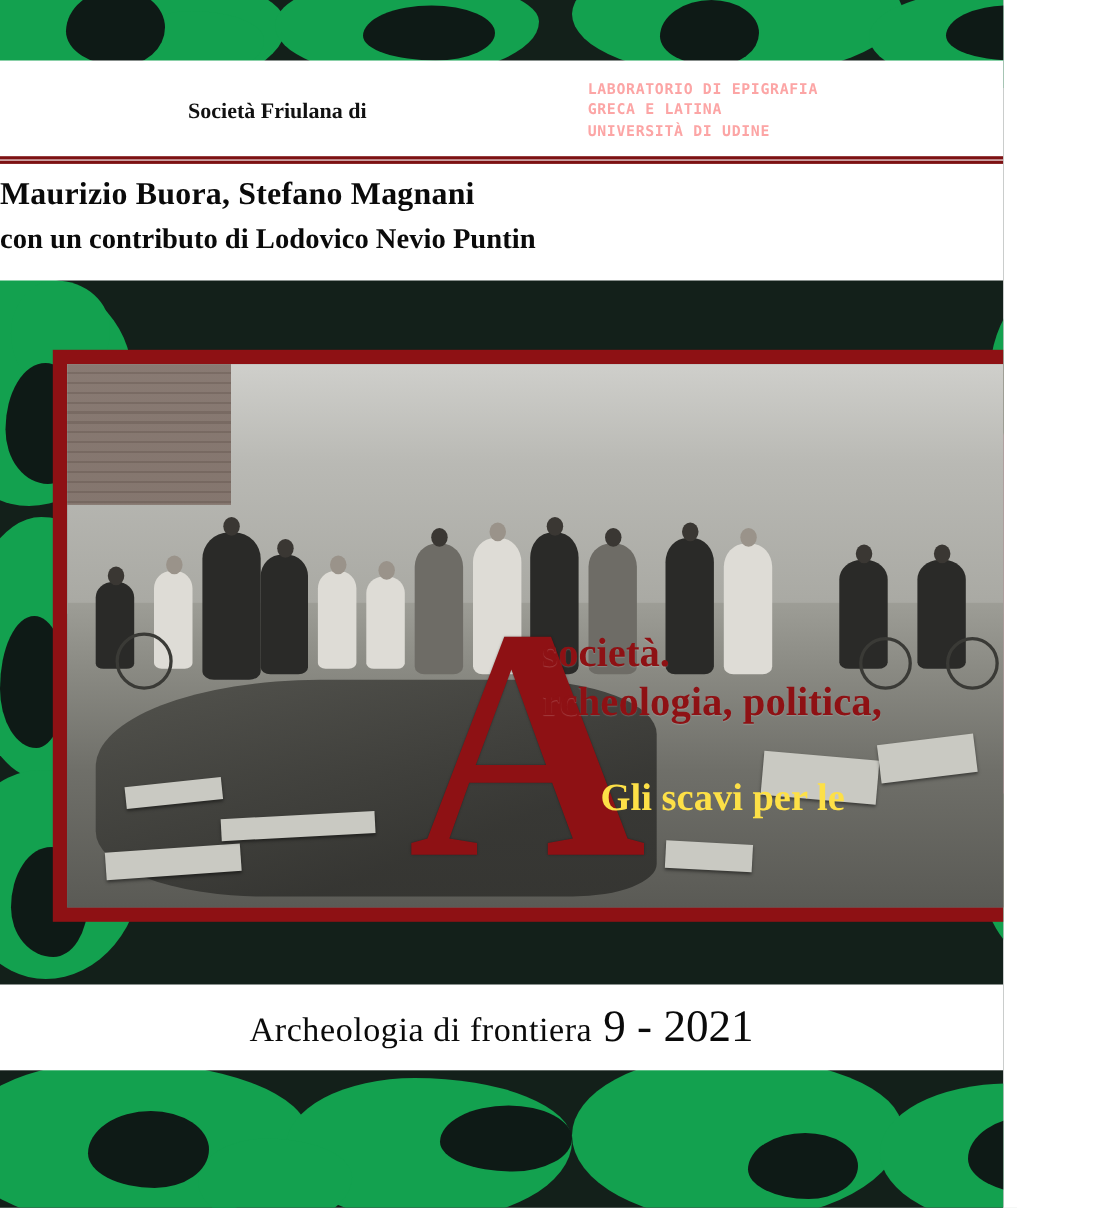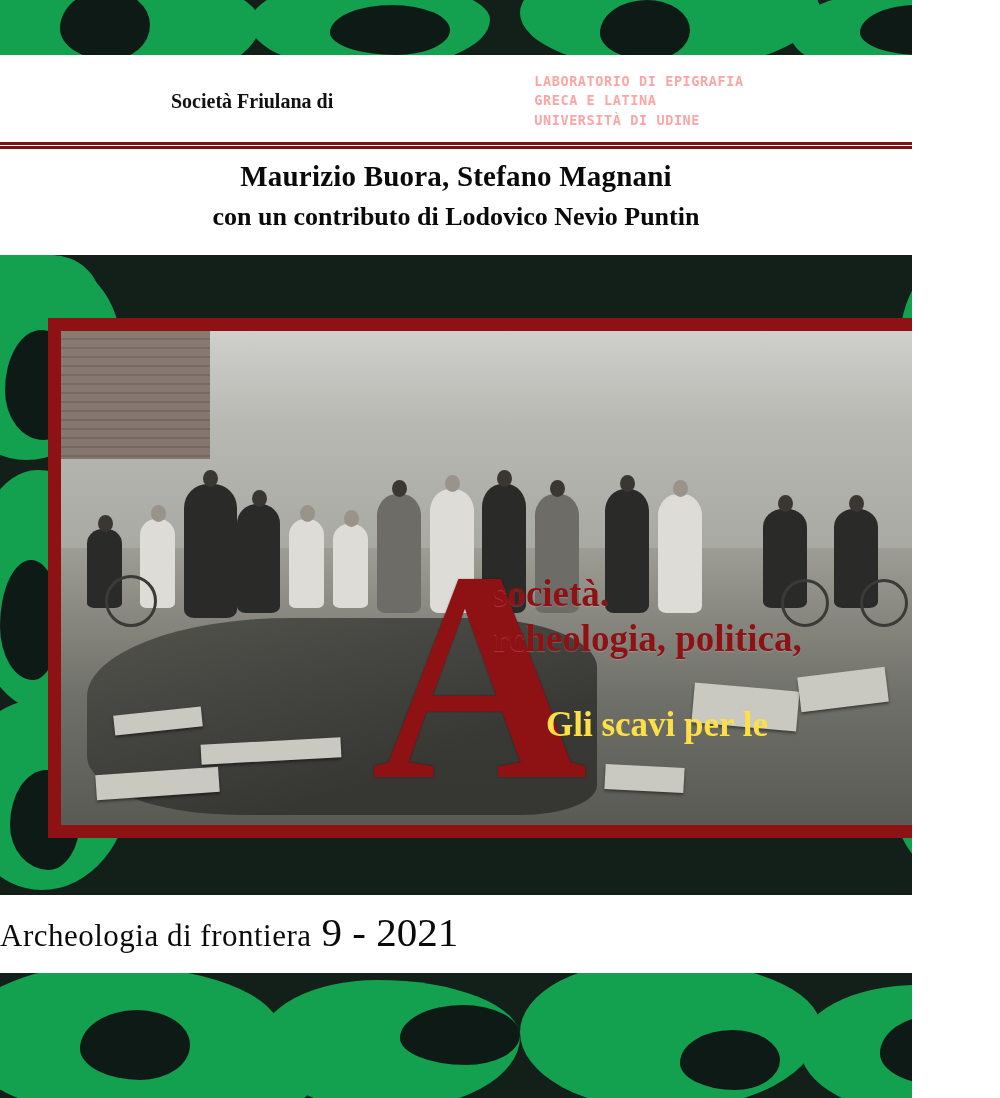--- a/index.html
+++ b/index.html
@@ -91,21 +91,21 @@
     color: #fca5a5;
     line-height: 1.45;
   }
 
   
   .authors {
     position: absolute;
     top: 160px;
     left: 0;
     right: 0;
-    text-align: center;
+    text-align: left;
     color: #0a0a0a;
   }
   .authors .line1 {
     font-size: 29px;
     font-weight: bold;
     letter-spacing: 0.2px;
     margin-bottom: 9px;
   }
   .authors .line2 {
     font-size: 26px;
@@ -233,20 +233,21 @@
   .subtitle-block .years {
     padding-left: 22px;
   }
 
   
   .series {
     position: absolute;
     top: 908px;
     left: 0;
     right: 0;
+    text-align: center;
     color: #0a0a0a;
     font-family: "Liberation Serif", serif;
   }
   .series .name {
     font-size: 31px;
     letter-spacing: 0.5px;
   }
   .series .num {
     font-size: 41px;
     padding-left: 10px;

